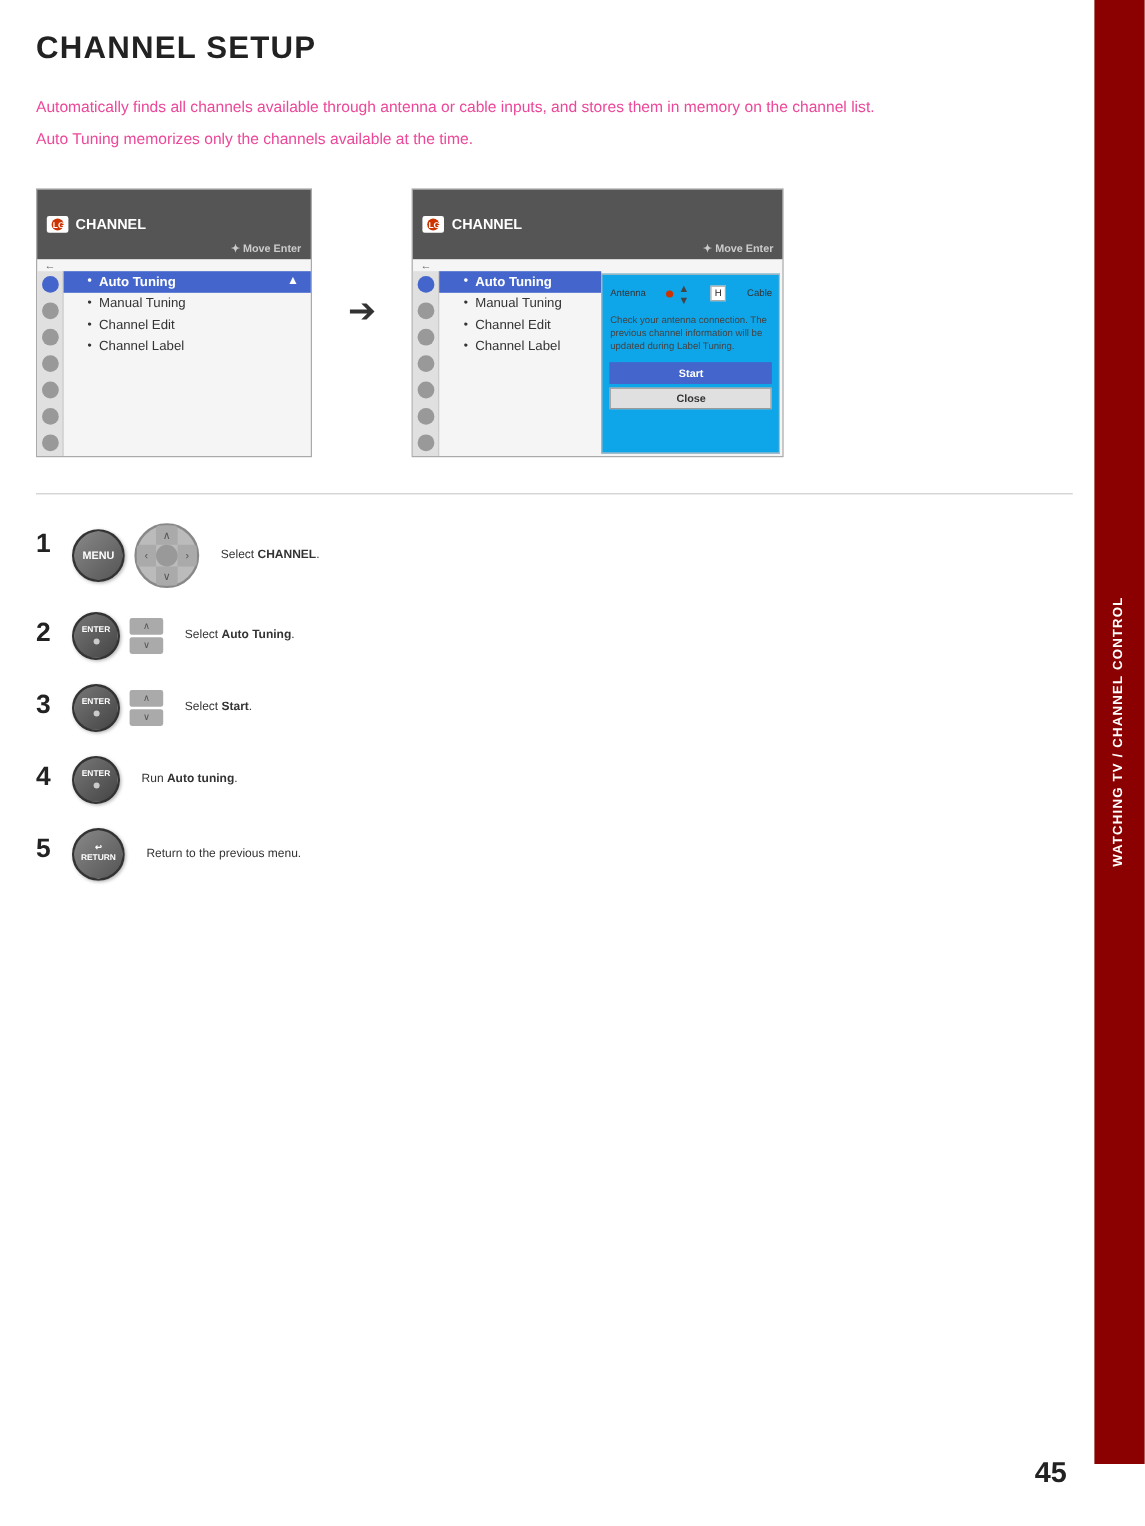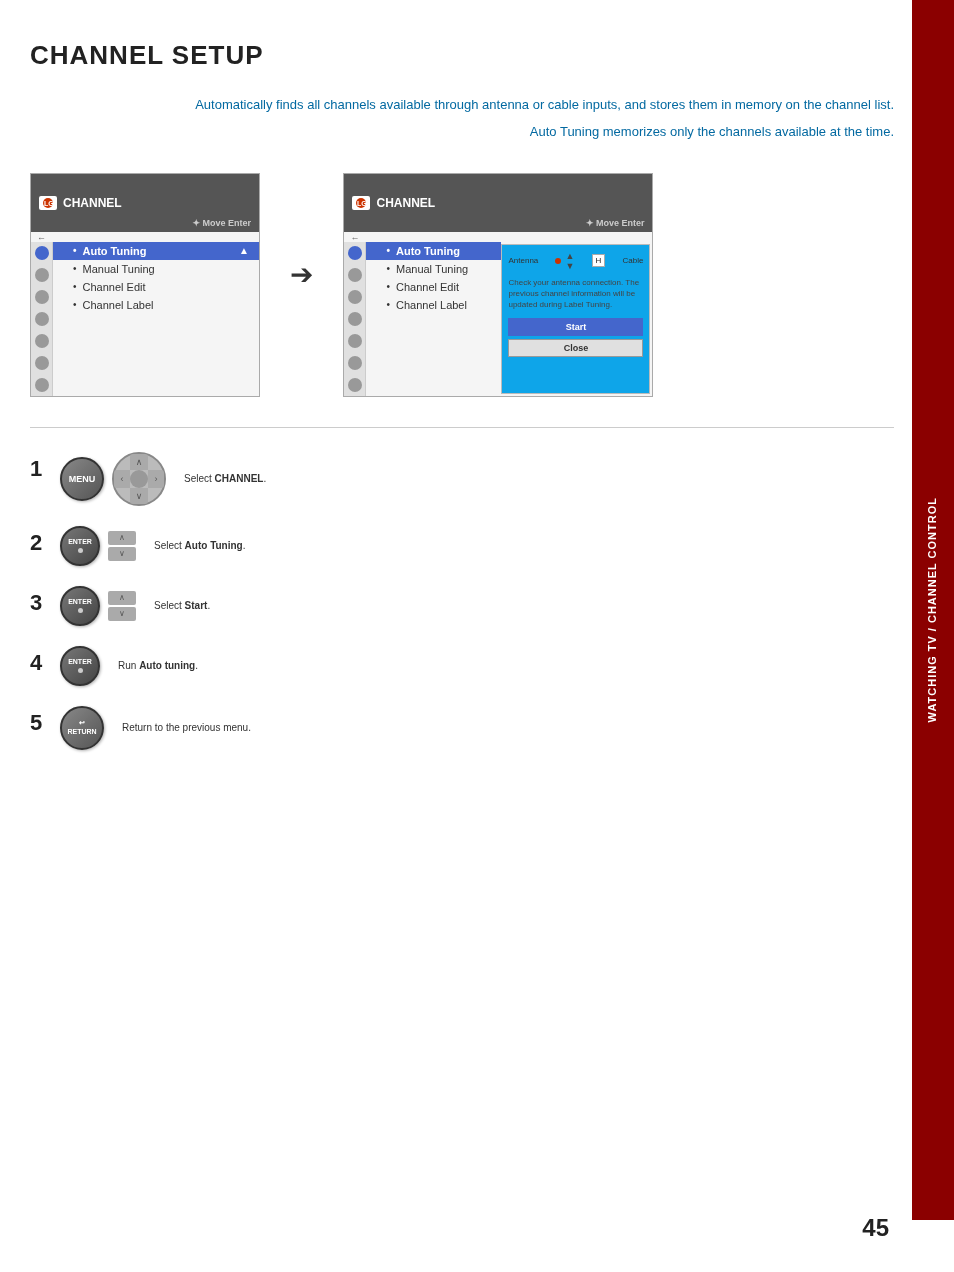--- a/index.html
+++ b/index.html
@@ -33,21 +33,21 @@
       writing-mode: vertical-rl;
       transform: rotate(180deg);
       text-align: center;
       line-height: 1.4;
     }
 
     
     .content {
       margin-left: 30px;
       margin-right: 60px;
-      padding-top: 40px;
+      padding-top: 24px;
     }
 
     
     .page-title {
       font-size: 26px;
       font-weight: bold;
       color: #222;
       margin-bottom: 24px;
       letter-spacing: 1px;
     }
@@ -56,24 +56,23 @@
     .section-title {
       font-size: 19px;
       font-weight: bold;
       color: #cc3300;
       margin-bottom: 14px;
     }
 
     
     .body-text {
       font-size: 13px;
-      color: #0369a1;
+      color: #ec4899;
       line-height: 1.6;
       margin-bottom: 6px;
-      text-align: right;
     }
 
     
     .screenshots-row {
       display: flex;
       align-items: flex-start;
       gap: 30px;
       margin-top: 30px;
       margin-bottom: 30px;
     }

